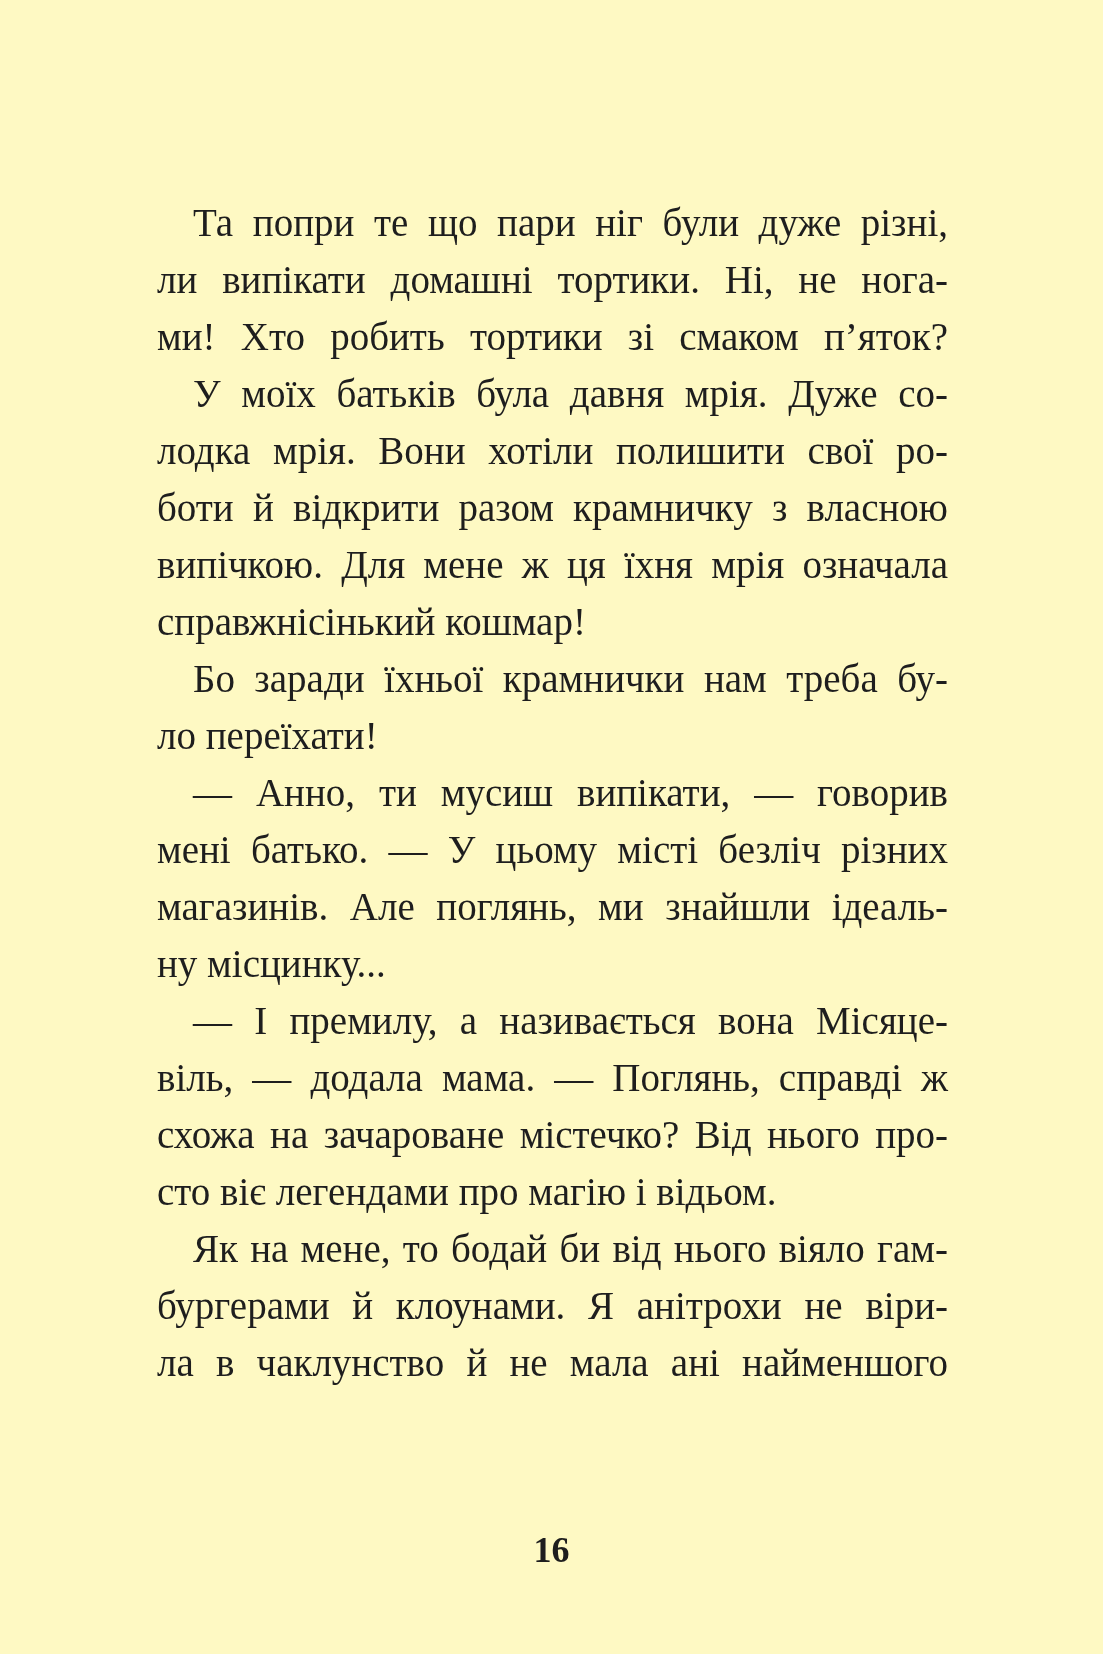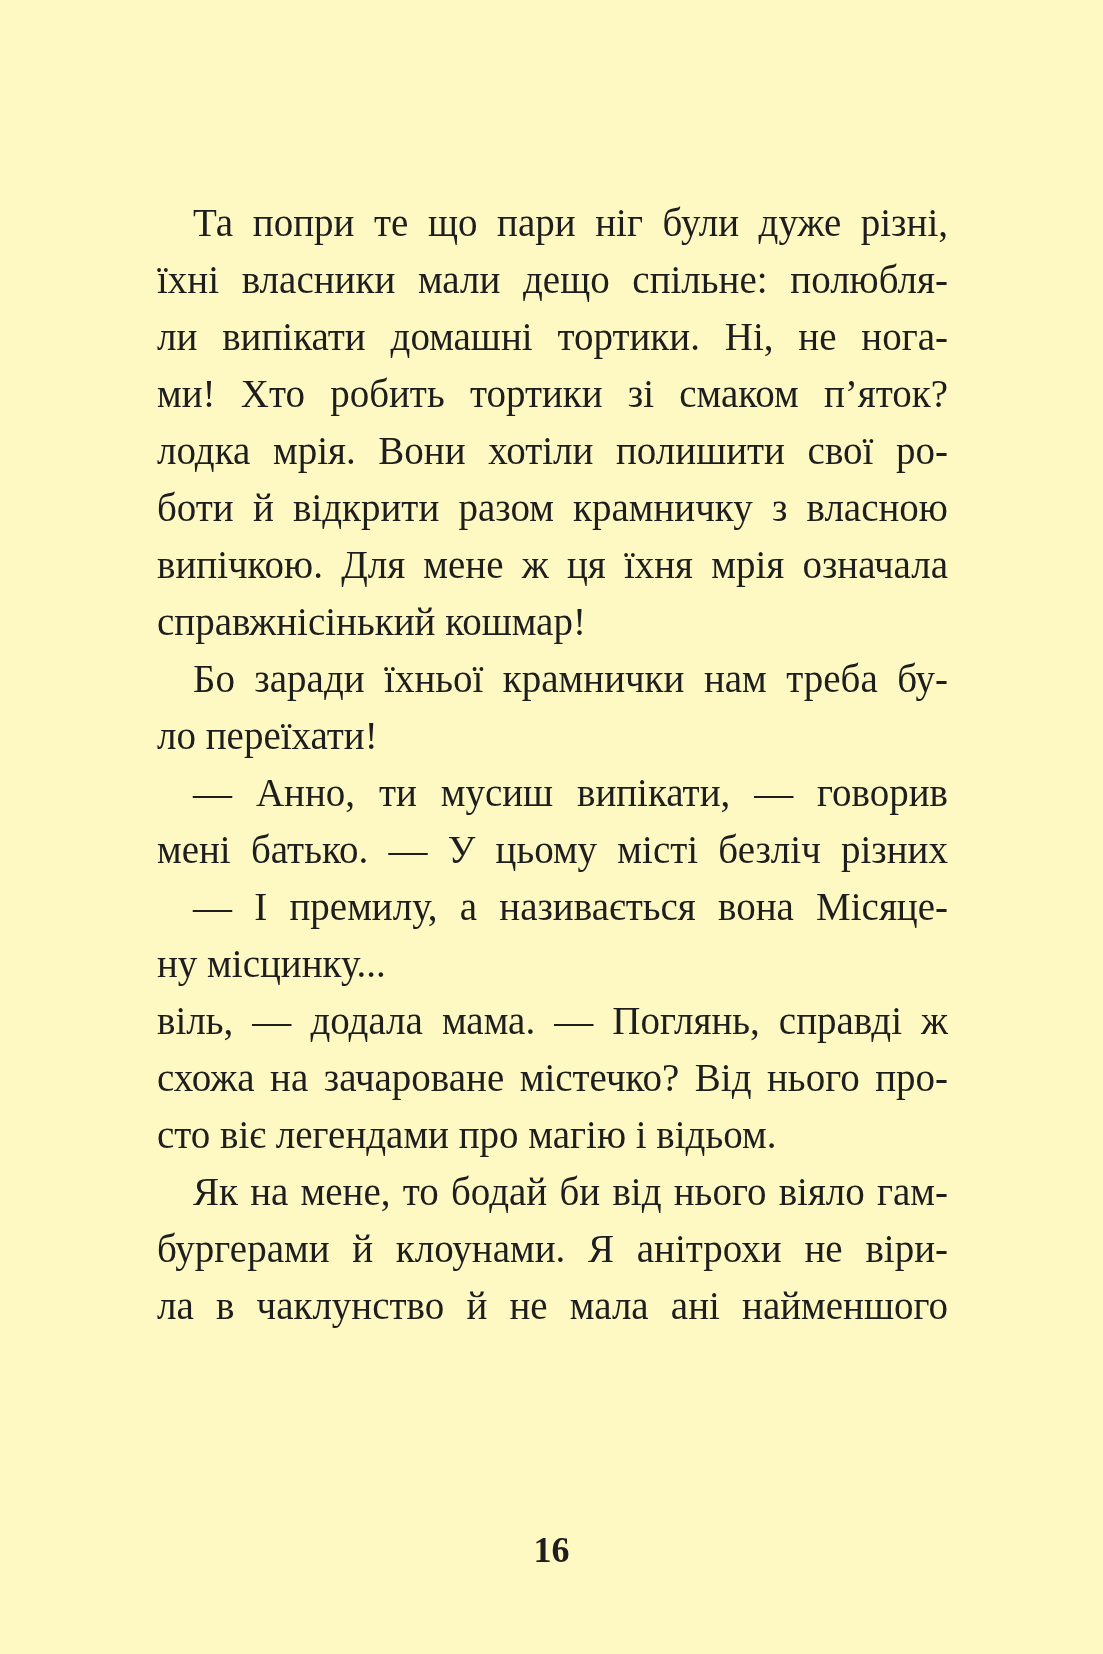--- a/index.html
+++ b/index.html
@@ -47,33 +47,34 @@
     color: #1e1e1e;
     margin-top: 21px;
   }
 </style>
 </head>
 <body>
 
 <div class="page">
   <main class="text-block" id="text-block">
       <div class="line indent">Та попри те що пари ніг були дуже різні,</div>
-      <div class="line">їхні власники мали дещо спільне: полюбля-</div>
       <div class="line">ли випікати домашні тортики. Ні, не нога-</div>
       <div class="line">ми! Хто робить тортики зі смаком п’яток?</div>
+      <div class="line indent">У моїх батьків була давня мрія. Дуже со-</div>
       <div class="line">лодка мрія. Вони хотіли полишити свої ро-</div>
       <div class="line">боти й відкрити разом крамничку з власною</div>
       <div class="line">випічкою. Для мене ж ця їхня мрія означала</div>
       <div class="line no-justify">справжнісінький кошмар!</div>
       <div class="line indent">Бо заради їхньої крамнички нам треба бу-</div>
       <div class="line no-justify">ло переїхати!</div>
       <div class="line indent">— Анно, ти мусиш випікати, — говорив</div>
       <div class="line">мені батько. — У цьому місті безліч різних</div>
+      <div class="line">магазинів. Але поглянь, ми знайшли ідеаль-</div>
+      <div class="line no-justify">ну місцинку...</div>
       <div class="line indent">— І премилу, а називається вона Місяце-</div>
-      <div class="line no-justify">ну місцинку...</div>
       <div class="line">віль, — додала мама. — Поглянь, справді ж</div>
       <div class="line">схожа на зачароване містечко? Від нього про-</div>
       <div class="line no-justify">сто віє легендами про магію і відьом.</div>
       <div class="line indent">Як на мене, то бодай би від нього віяло гам-</div>
       <div class="line">бургерами й клоунами. Я анітрохи не віри-</div>
       <div class="line">ла в чаклунство й не мала ані найменшого</div>
     </main>
   <div class="page-number">16</div>
 </div>
 

